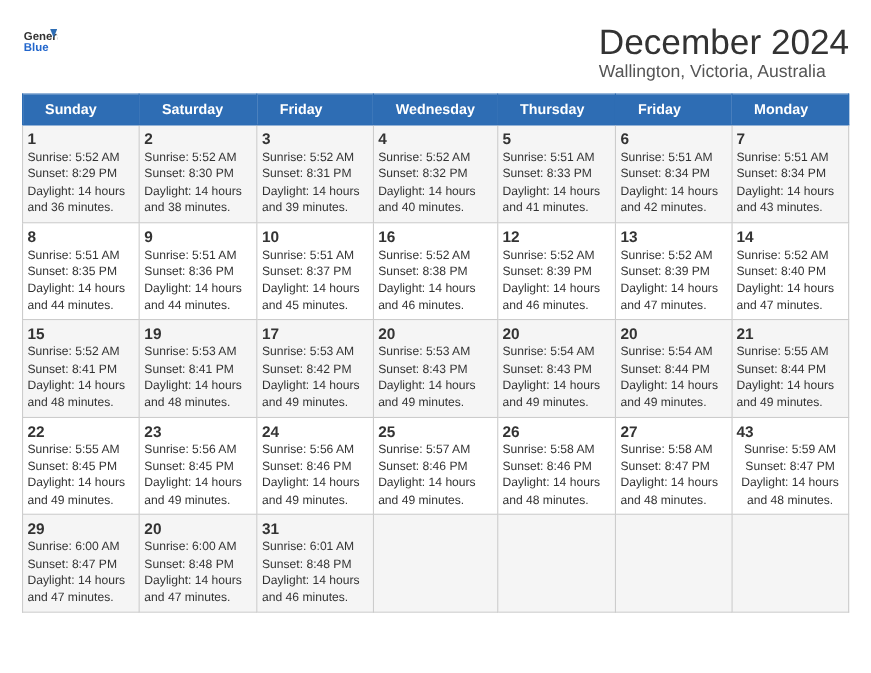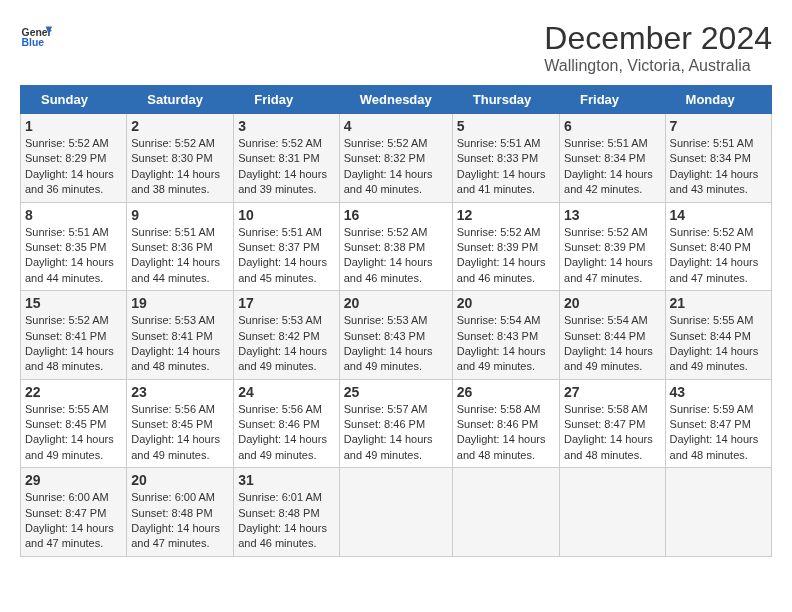--- a/index.html
+++ b/index.html
@@ -301,21 +301,21 @@
         </td>
         <td>
           <span class="day-num">27</span>
           <div class="day-info" style="white-space: pre-line;">Sunrise: 5:58 AM
 Sunset: 8:47 PM
 Daylight: 14 hours
 and 48 minutes.</div>
         </td>
         <td>
           <span class="day-num">43</span>
-          <div class="day-info" style="white-space: pre-line;">Sunrise: 5:59 AM
+          <div class="day-info" style="white-space: pre-line; text-align: center;">Sunrise: 5:59 AM
 Sunset: 8:47 PM
 Daylight: 14 hours
 and 48 minutes.</div>
         </td>
       </tr>
       <tr>
         <td>
           <span class="day-num">29</span>
           <div class="day-info" style="white-space: pre-line;">Sunrise: 6:00 AM
 Sunset: 8:47 PM

